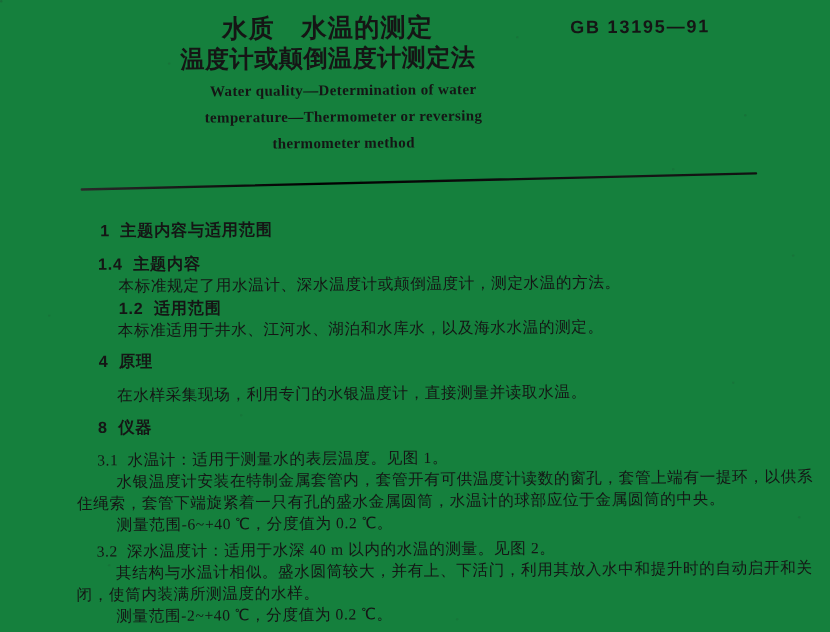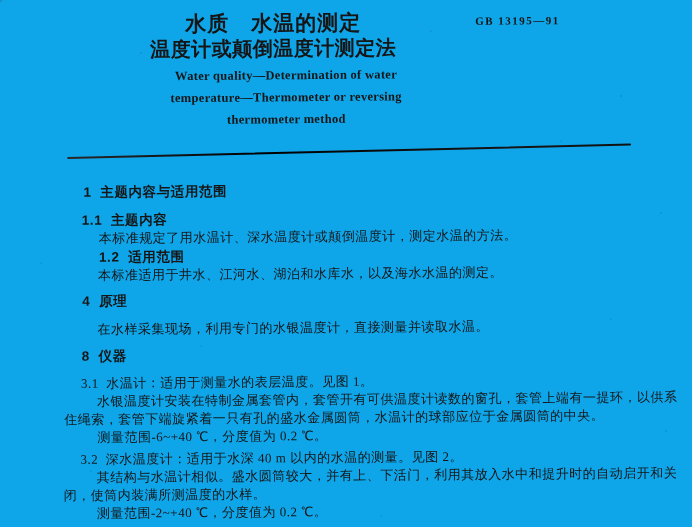--- a/index.html
+++ b/index.html
@@ -1,34 +1,34 @@
 <!DOCTYPE html>
 <html><head>
 <meta charset="utf-8">
 <style>
   html,body { margin:0; padding:0; }
   .page {
     position:relative; width:692px; height:527px;
-    background:#0ea5e9; overflow:hidden;
+    background:#15803d; overflow:hidden;
     font-family:"Liberation Serif", serif; color:#151515;
   }
   .tilt { position:absolute; inset:0; transform:rotate(-0.45deg); transform-origin:46% 50%; }
 
   .title-cn-1 {
     position:absolute; left:60px; top:9px; width:430px; text-align:center;
     font-size:21px; font-weight:bold; letter-spacing:1px; white-space:pre;
   }
   .title-cn-2 {
     position:absolute; left:60px; top:35px; width:430px; text-align:center;
     font-size:20px; font-weight:bold; letter-spacing:0.5px; white-space:pre;
   }
   .std-no {
     position:absolute; left:477px; top:16px;
-    font-family:Liberation Serif, serif;
-    font-size:11px; font-weight:bold; letter-spacing:1.5px; white-space:pre;
+    font-family:Liberation Sans, sans-serif;
+    font-size:15px; font-weight:bold; letter-spacing:1.5px; white-space:pre;
   }
   .title-en {
     position:absolute; left:60px; width:455px; text-align:center;
     font-size:12.5px; font-weight:bold; letter-spacing:0.3px; white-space:pre;
   }
   .rule {
     position:absolute; left:68px; top:155px; width:564px; height:2.4px;
     background:linear-gradient(90deg,#2a2a2a,#000 35%,#161616 80%,#111);
     transform:rotate(-0.92deg); transform-origin:left center; border-radius:1px;
   }
@@ -62,21 +62,21 @@
     <div class="title-cn-2">温度计或颠倒温度计测定法</div>
     <div class="std-no">GB 13195—91</div>
 
     <div class="title-en" style="top:68px;">Water quality—Determination of water</div>
     <div class="title-en" style="top:90px;">temperature—Thermometer or reversing</div>
     <div class="title-en" style="top:112px;">thermometer method</div>
 
     <div class="rule"></div>
 
     <div class="ln h" style="left:84px; top:184px;">1  主题内容与适用范围</div>
-    <div class="ln h" style="left:82px; top:212px;">1.1  主题内容</div>
+    <div class="ln h" style="left:82px; top:212px;">1.4  主题内容</div>
     <div class="ln" style="left:99px; top:230px;">本标准规定了用水温计、深水温度计或颠倒温度计，测定水温的方法。</div>
     <div class="ln h" style="left:81px; top:249px;margin-left:18px;">1.2  适用范围</div>
     <div class="ln" style="left:98px; top:267px;">本标准适用于井水、江河水、湖泊和水库水，以及海水水温的测定。</div>
     <div class="ln h" style="left:82px; top:293px;">4  原理</div>
     <div class="ln" style="left:97px; top:321px;">在水样采集现场，利用专门的水银温度计，直接测量并读取水温。</div>
     <div class="ln h" style="left:81px; top:348px;">8  仪器</div>
     <div class="ln" style="left:80px; top:375px;">3.1  水温计：适用于测量水的表层温度。见图 1。</div>
     <div class="ln" style="left:96px; top:393px;">水银温度计安装在特制金属套管内，套管开有可供温度计读数的窗孔，套管上端有一提环，以供系</div>
     <div class="ln" style="left:63px; top:411px;">住绳索，套管下端旋紧着一只有孔的盛水金属圆筒，水温计的球部应位于金属圆筒的中央。</div>
     <div class="ln" style="left:96px; top:429px;">测量范围-6~+40 ℃，分度值为 0.2 ℃。</div>

